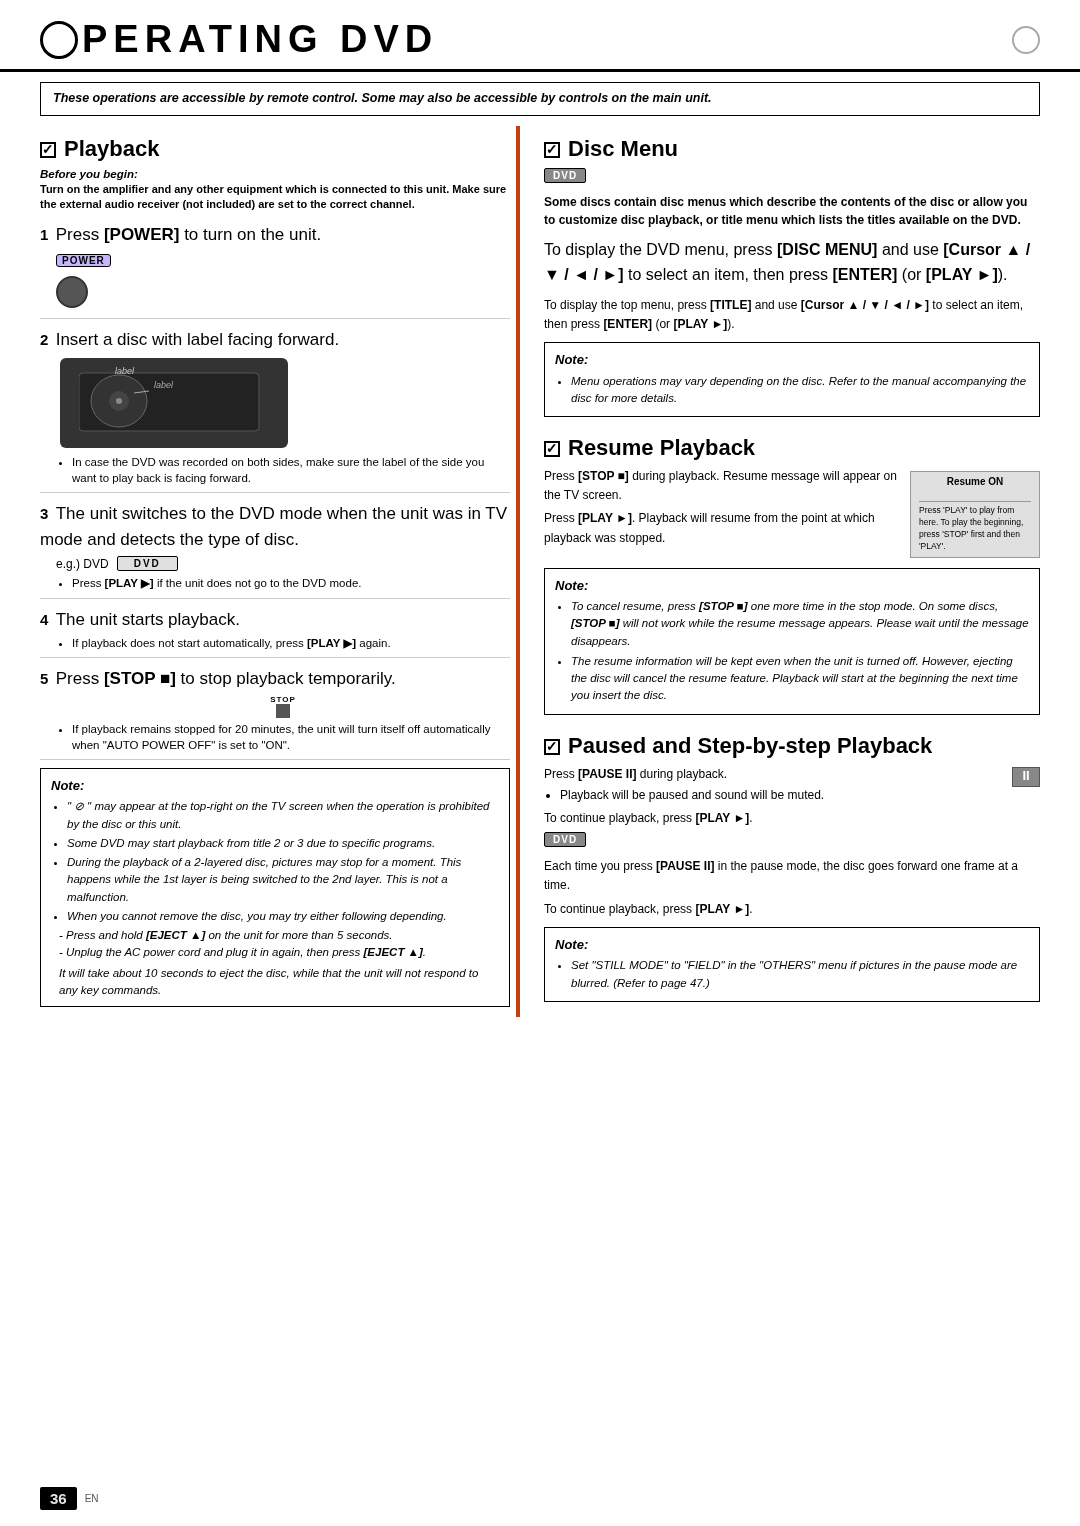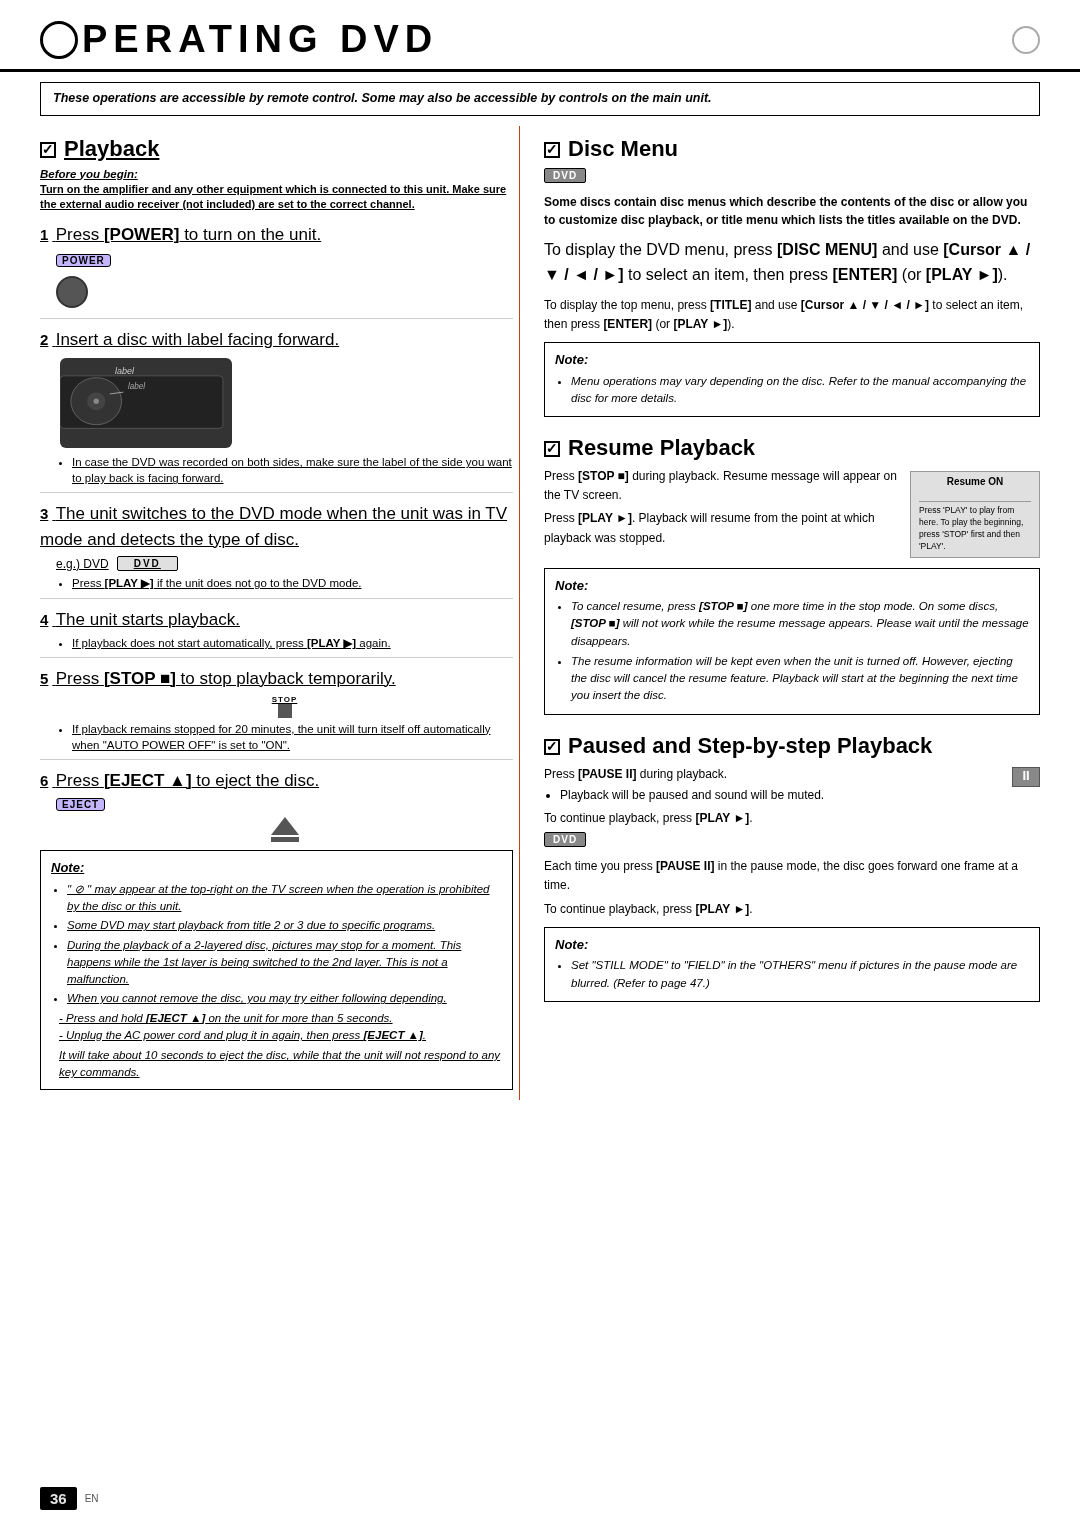--- a/index.html
+++ b/index.html
@@ -67,22 +67,21 @@
     
     .two-col {
       display: flex;
       gap: 0;
       padding: 0 0 0 0;
     }
     .col-left {
       width: 520px;
       min-width: 520px;
       padding: 10px 6px 10px 40px;
-      border-right: 1px solid #c2410c;
-      text-decoration: underline;
+      border-right: 4px solid #c2410c;
     }
     .col-right {
       flex: 1;
       padding: 10px 40px 10px 24px;
     }
     
     .section-heading {
       font-size: 22px;
       font-weight: bold;
       margin-bottom: 6px;
@@ -218,21 +217,21 @@
       padding: 1px 8px;
       font-size: 10px;
       font-weight: bold;
       letter-spacing: 1px;
       background: #888;
       color: #fff;
       margin-bottom: 4px;
     }
     
     .disc-image {
-      width: 172px;
+      width: 228px;
       height: 90px;
       background: #333;
       border-radius: 6px;
       margin: 6px 0 6px 20px;
       position: relative;
       display: flex;
       align-items: center;
       justify-content: center;
     }
     .disc-image-inner {
@@ -399,31 +398,20 @@
             <div class="stop-small">
               <span class="stop-label">STOP</span>
               <div class="stop-square"></div>
             </div>
           </div>
           <ul class="step-sub">
             <li>If playback remains stopped for 20 minutes, the unit will turn itself off automatically when "AUTO POWER OFF" is set to "ON".</li>
           </ul>
         </div>
 
-        <div class="step-noborder">
-          <span class="step-num">6</span>
-          <span class="step-text">Press <span class="bold">[EJECT ▲]</span> to eject the disc.</span>
-          <div style="margin-left:16px; margin-top:3px;">
-            <div class="badge">EJECT</div>
-            <div class="eject-btn">
-              <div class="eject-triangle"></div>
-              <div class="eject-bar"></div>
-            </div>
-          </div>
-        </div>
 
         <div class="note-box">
           <div class="note-title">Note:</div>
           <ul>
             <li style="font-style:italic;">" ⊘ " may appear at the top-right on the TV screen when the operation is prohibited by the disc or this unit.</li>
             <li style="font-style:italic;">Some DVD may start playback from title 2 or 3 due to specific programs.</li>
             <li style="font-style:italic;">During the playback of a 2-layered disc, pictures may stop for a moment. This happens while the 1st layer is being switched to the 2nd layer. This is not a malfunction.</li>
             <li style="font-style:italic;">When you cannot remove the disc, you may try either following depending.</li>
           </ul>
           <div style="margin-left:8px; font-style:italic;">- Press and hold <span class="bold">[EJECT ▲]</span> on the unit for more than 5 seconds.</div>

